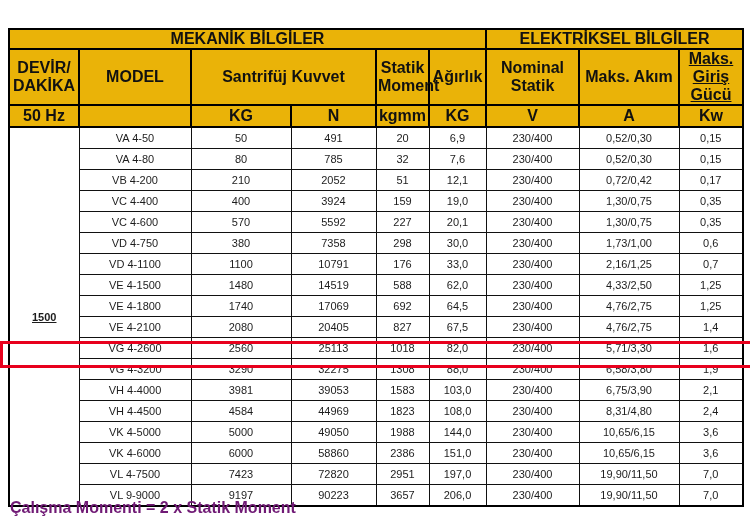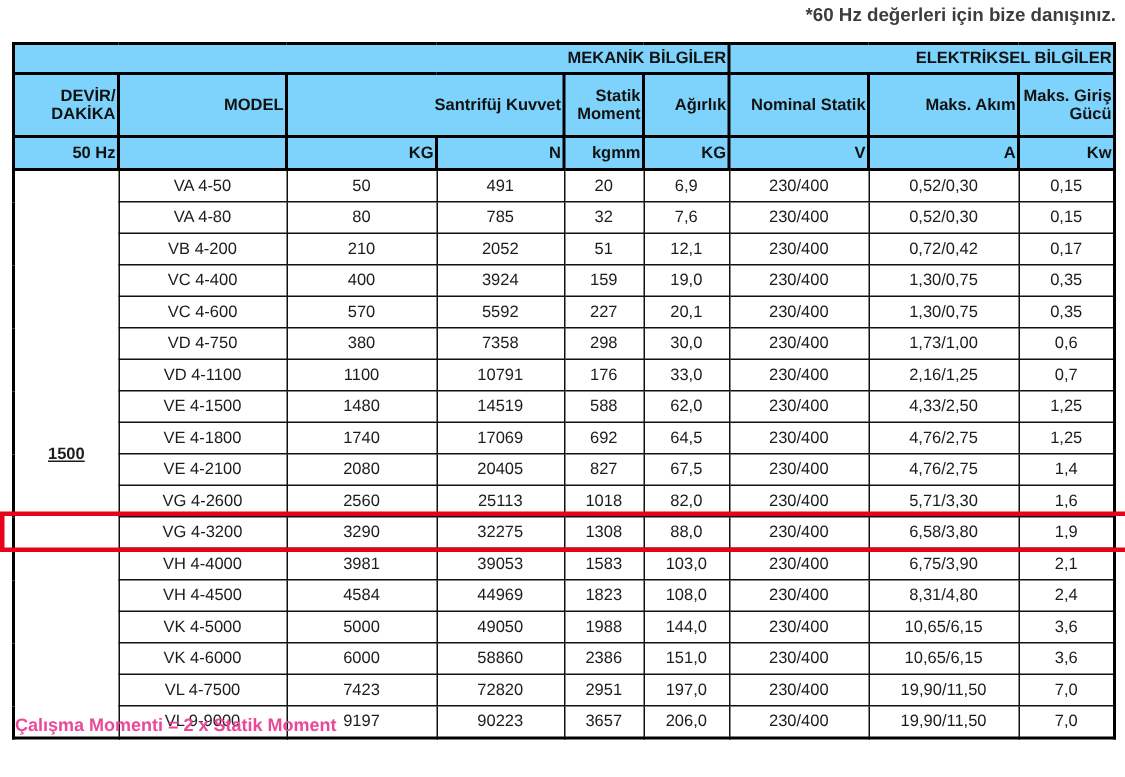--- a/index.html
+++ b/index.html
@@ -17,52 +17,52 @@
   .note-top {
     position: absolute;
     top: 3px;
     right: 6px;
     font-size: 12.5px;
     font-weight: bold;
     color: #3d3d3d;
   }
   .note-bottom {
     position: absolute;
-    top: 476px;
+    top: 499px;
     left: 10px;
-    font-size: 12px;
+    font-size: 16px;
     font-weight: bold;
-    color: #ec4899;
+    color: #701a75;
   }
   .table-wrap {
     position: absolute;
     left: 8px;
     top: 28px;
     width: 734px;
   }
   table.spec {
     border-collapse: collapse;
     table-layout: fixed;
     width: 734px;
     border: 2px solid #000;
   }
   table.spec th {
     border: 2px solid #000;
-    font-size: 11px;
+    font-size: 16px;
     font-weight: bold;
     color: #111;
-    text-align: right;
+    text-align: center;
     vertical-align: middle;
     padding: 0 1px;
-    background: #7dd3fc;
+    background: #eab308;
   }
   th.section-h { height: 18px; font-size: 12px; }
   tr.cols-row th { height: 40px; }
   tr.units-row th { height: 20px; }
-  th.pad-th { padding: 0 8px; }
+  th.pad-th { padding: 0 8px; text-decoration: underline; }
   table.spec td {
     border: 1px solid #111;
     font-size: 11px;
     color: #1c1c1c;
     text-align: center;
     vertical-align: middle;
     height: 20px;
     padding: 0 1px;
     background: #fff;
   }
@@ -83,21 +83,20 @@
     border: 3px solid var(--highlight, #e8001d);
     box-sizing: border-box;
     pointer-events: none;
   }
 </style>
 </head>
 <body>
 
 <div class="page">
 
-  <div class="note-top">*60 Hz değerleri için bize danışınız.</div>
 
   <div class="table-wrap" style="position:absolute;">
     <table class="spec">
       <colgroup>
         <col style="width:70px">
           <col style="width:112px">
           <col style="width:100px">
         <col style="width:85px">
           <col style="width:53px">
           <col style="width:57px">

